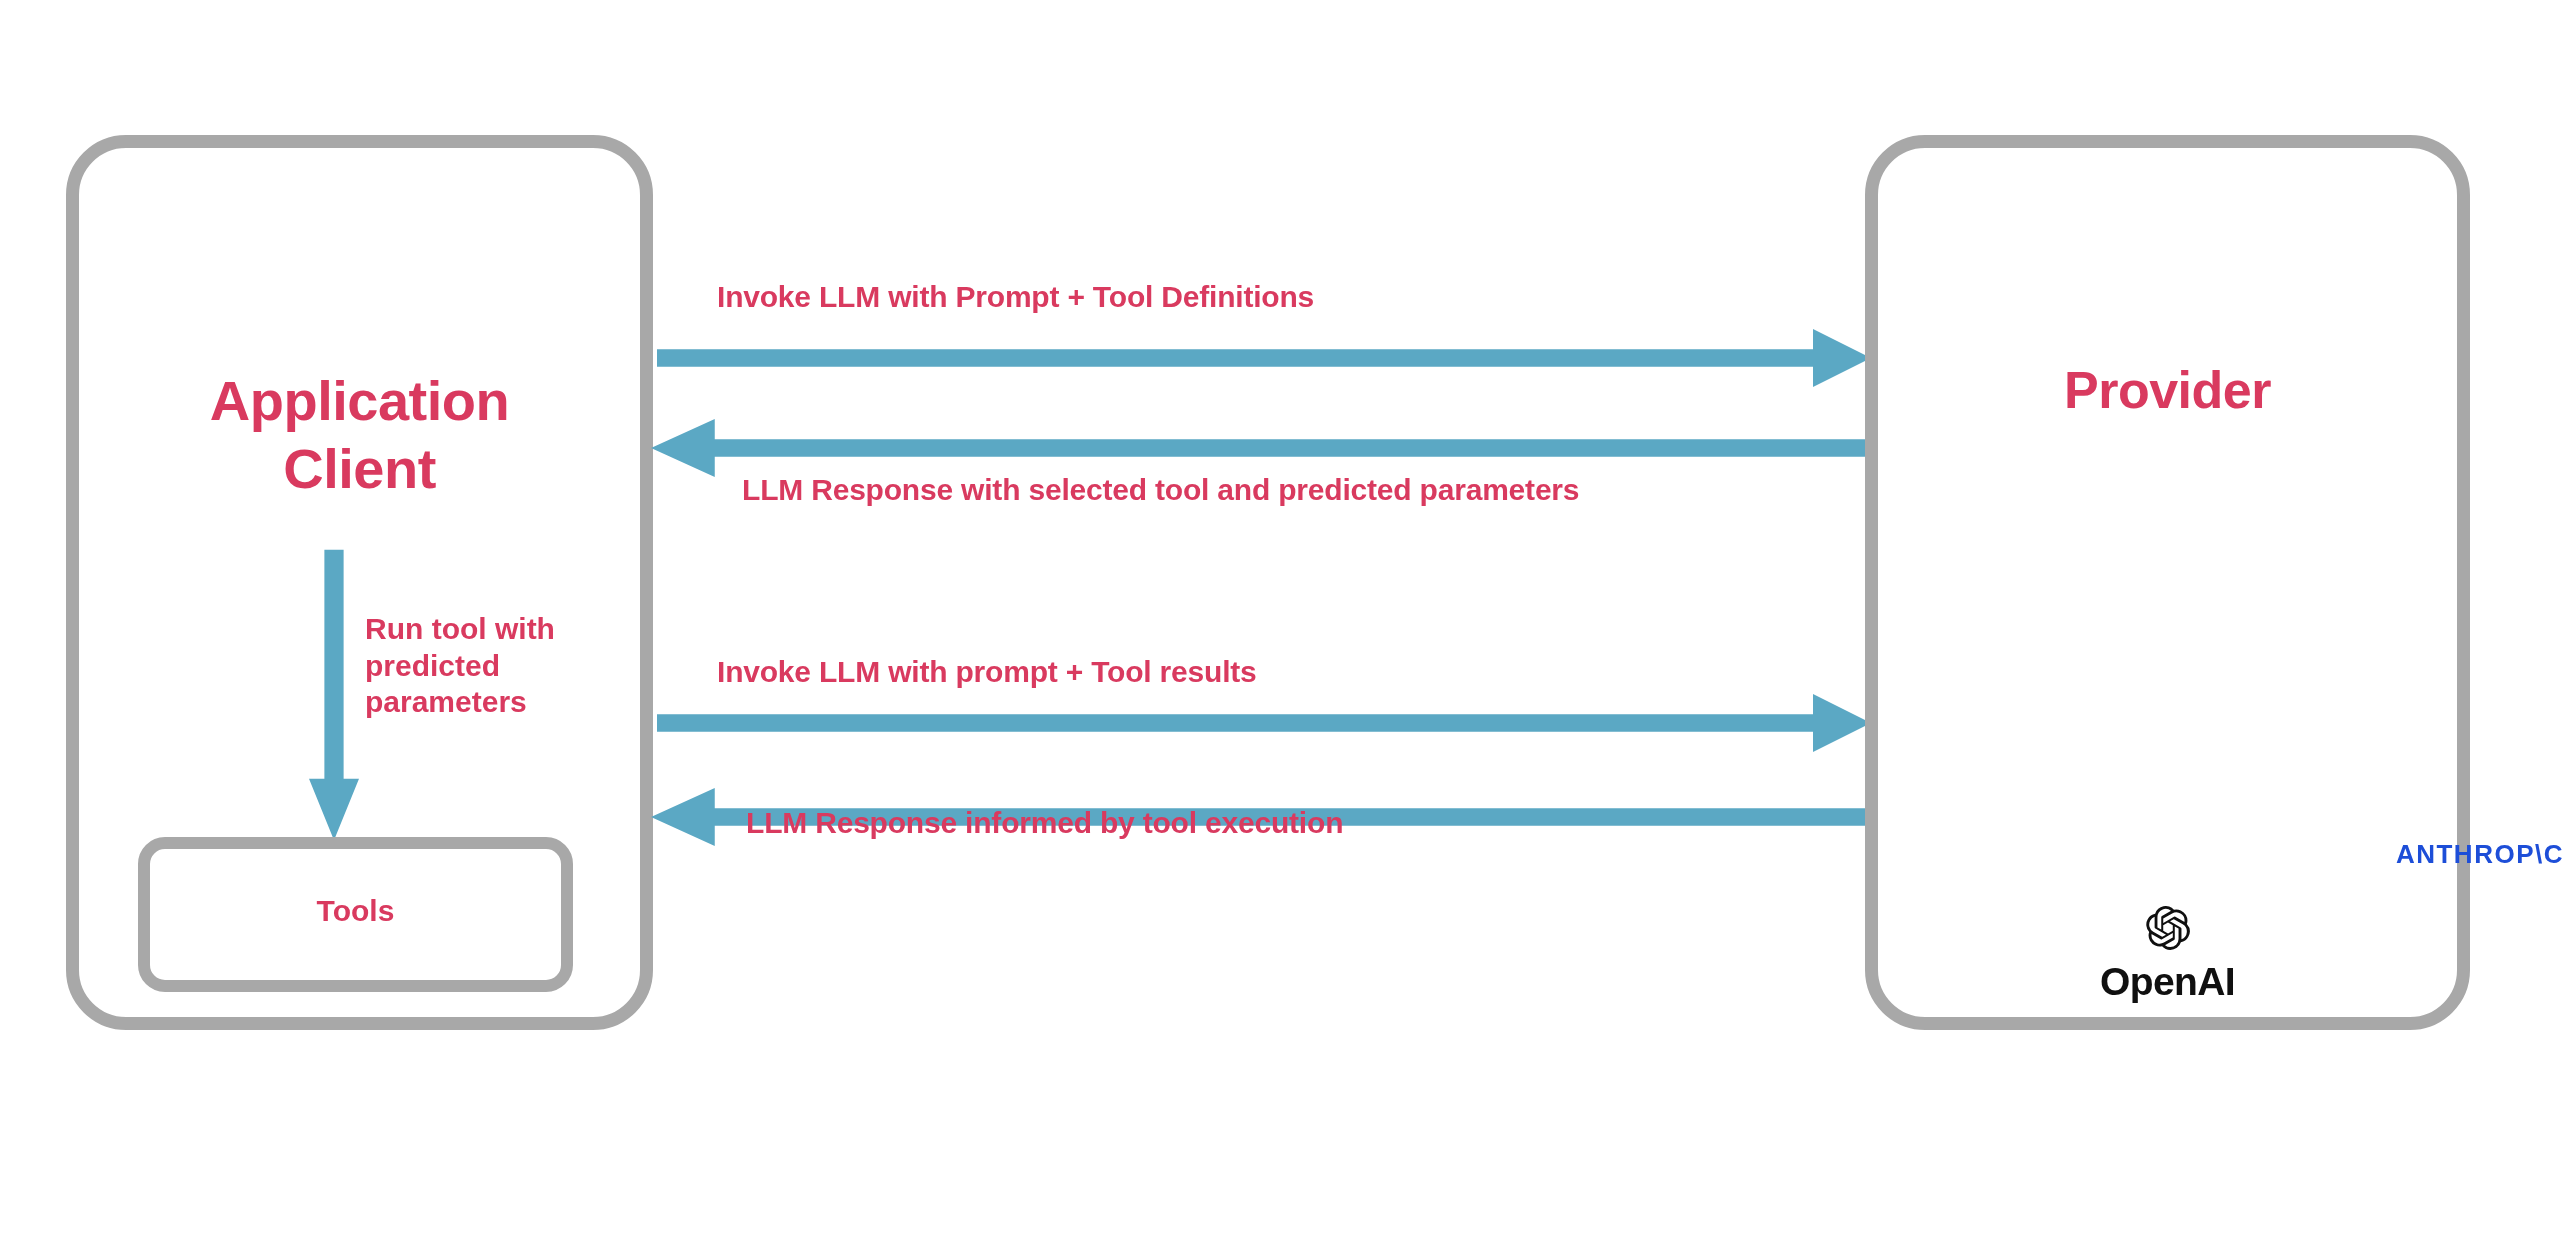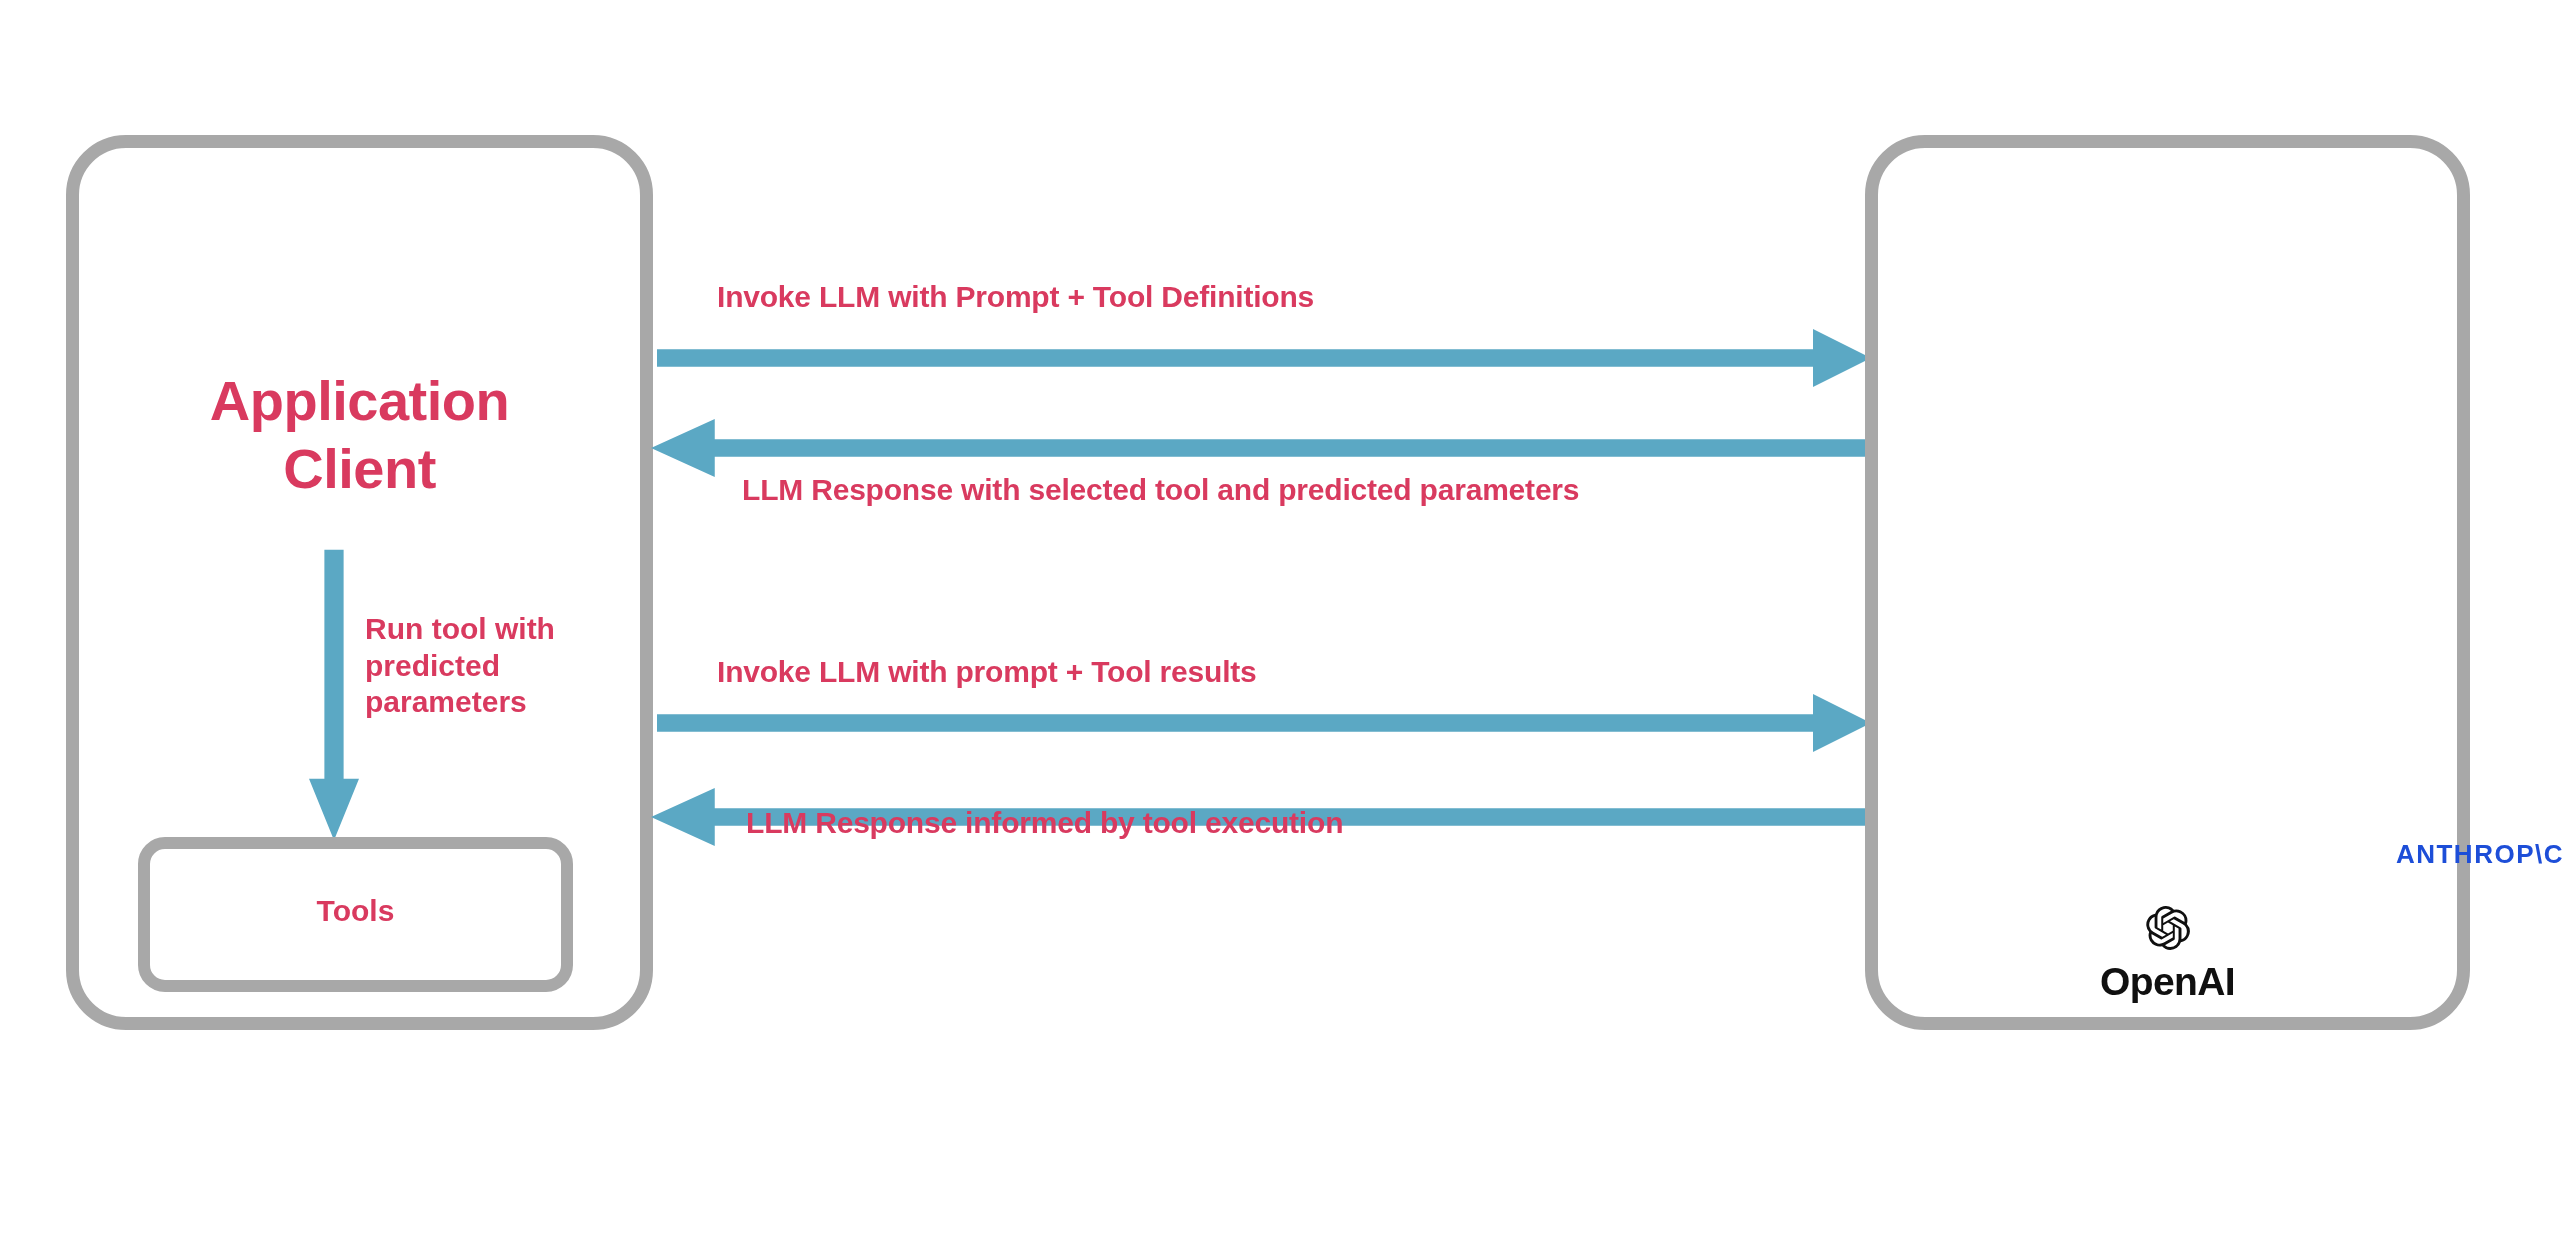--- a/index.html
+++ b/index.html
@@ -205,20 +205,21 @@
   <div class="harrow" id="arrow-4">
     <svg width="1219" height="58" viewBox="0 0 1262 60" xmlns="http://www.w3.org/2000/svg">
       <polygon points="1262,21 66,21 66,0 0,30 66,60 66,39 1262,39" fill="#5ba8c4"></polygon>
     </svg>
   </div>
   <div class="alabel" id="label-4">LLM Response informed by tool execution</div>
 
   <div class="rbox" id="llm-box"></div>
 
   <div class="box-title" id="llm-title">
+    <div>Provider</div>
   </div>
 
   <div id="anthropic-logo">ANTHROP\C</div>
 
   <div id="openai-logo">
     <svg width="44" height="44" viewBox="0 0 24 24" xmlns="http://www.w3.org/2000/svg">
       <path fill="#101010" d="M22.282 9.821a5.985 5.985 0 0 0-.516-4.91 6.046 6.046 0 0 0-6.51-2.9A6.065 6.065 0 0 0 4.981 4.18a5.985 5.985 0 0 0-3.998 2.9 6.046 6.046 0 0 0 .743 7.097 5.98 5.98 0 0 0 .51 4.911 6.051 6.051 0 0 0 6.515 2.9A5.985 5.985 0 0 0 13.26 24a6.056 6.056 0 0 0 5.772-4.206 5.99 5.99 0 0 0 3.997-2.9 6.056 6.056 0 0 0-.747-7.073zM13.26 22.43a4.476 4.476 0 0 1-2.876-1.04l.141-.081 4.779-2.758a.795.795 0 0 0 .392-.681v-6.737l2.02 1.168a.071.071 0 0 1 .038.052v5.583a4.504 4.504 0 0 1-4.494 4.494zM3.6 18.304a4.47 4.47 0 0 1-.535-3.014l.142.085 4.783 2.759a.771.771 0 0 0 .78 0l5.843-3.369v2.332a.08.08 0 0 1-.033.062L9.74 19.95a4.5 4.5 0 0 1-6.14-1.646zM2.34 7.896a4.485 4.485 0 0 1 2.366-1.973V11.6a.766.766 0 0 0 .388.676l5.815 3.355-2.02 1.168a.076.076 0 0 1-.071 0l-4.83-2.786A4.504 4.504 0 0 1 2.34 7.872zm16.597 3.855l-5.833-3.387L15.119 7.2a.076.076 0 0 1 .071 0l4.83 2.791a4.494 4.494 0 0 1-.676 8.105v-5.678a.79.79 0 0 0-.407-.667zm2.01-3.023l-.141-.085-4.774-2.782a.776.776 0 0 0-.785 0L9.409 9.23V6.897a.066.066 0 0 1 .028-.061l4.83-2.787a4.5 4.5 0 0 1 6.68 4.66zM8.3 12.863l-2.02-1.164a.08.08 0 0 1-.038-.057V6.075a4.5 4.5 0 0 1 7.375-3.453l-.142.08L8.7 5.46a.795.795 0 0 0-.393.681zm1.097-2.365l2.602-1.5 2.607 1.5v2.999l-2.597 1.5-2.607-1.5z"></path>
     </svg>
     <span id="openai-wordmark">OpenAI</span>
   </div>

